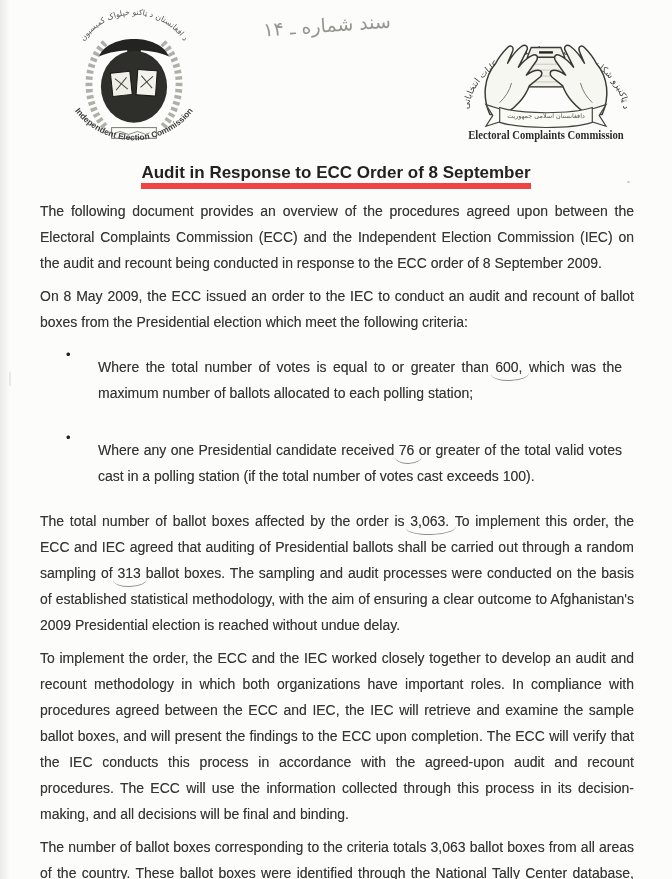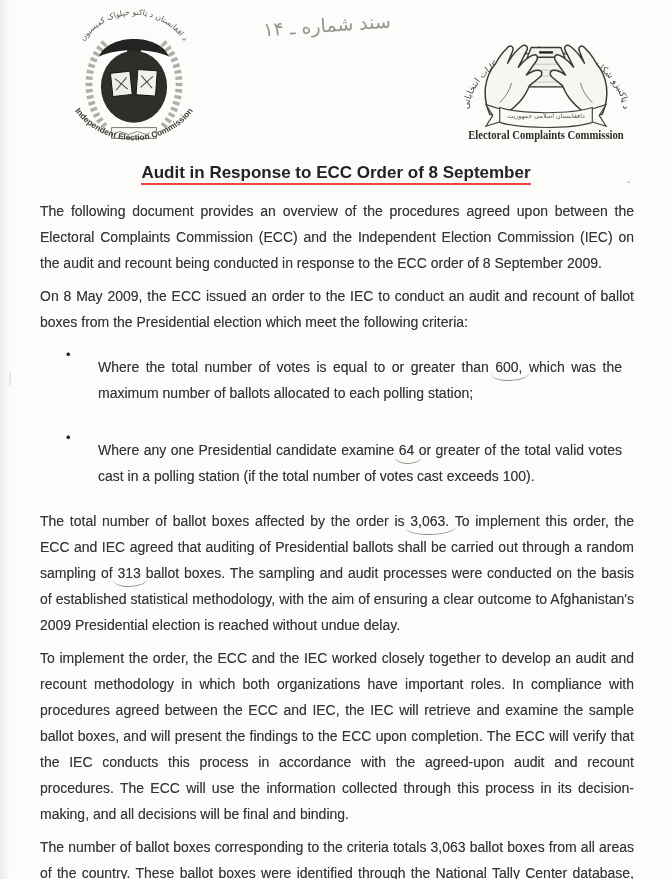--- a/index.html
+++ b/index.html
@@ -40,21 +40,21 @@
   
   .title {
     margin: 12px 0 0 0;
     text-align: center;
     font-size: 17px;
     font-weight: bold;
     color: #222220;
     line-height: 22px;
   }
   .title span {
-    border-bottom: 2px solid #ef4444;
+    border-bottom: 6px solid #ef4444;
     padding-bottom: 1px;
   }
 
   
   .content { padding: 14px 38px 0 40px; }
   .content p, .content h2 {
     margin: 0 0 7px 0;
     font-size: 14px;
     line-height: 26px;
     text-align: justify;
@@ -178,21 +178,21 @@
 
     <p>On 8 May 2009, the ECC issued an order to the IEC to conduct an audit and recount of ballot boxes from the Presidential election which meet the following criteria:</p>
 
     <div class="bullet">
       <span class="dot">•</span>
       <p><span>Where the total number of votes is equal to or greater than </span><span class="pencil">600,</span><span> which was the maximum number of ballots allocated to each polling station;</span></p>
     </div>
 
     <div class="bullet">
       <span class="dot">•</span>
-      <p><span>Where any one Presidential candidate examine </span><span class="pencil">64</span><span> or greater of the total valid votes cast in a polling station (if the total number of votes cast exceeds 100).</span></p>
+      <p><span>Where any one Presidential candidate received </span><span class="pencil">76</span><span> or greater of the total valid votes cast in a polling station (if the total number of votes cast exceeds 100).</span></p>
     </div>
 
     <p><span>The total number of ballot boxes affected by the order is </span><span class="pencil">3,063.</span><span> To implement this order, the ECC and IEC agreed that auditing of Presidential ballots shall be carried out through a random sampling of </span><span class="pencil">313</span><span> ballot boxes. The sampling and audit processes were conducted on the basis of established statistical methodology, with the aim of ensuring a clear outcome to Afghanistan's 2009 Presidential election is reached without undue delay.</span></p>
 
 
     <p>To implement the order, the ECC and the IEC worked closely together to develop an audit and recount methodology in which both organizations have important roles. In compliance with procedures agreed between the ECC and IEC, the IEC will retrieve and examine the sample ballot boxes, and will present the findings to the ECC upon completion. The ECC will verify that the IEC conducts this process in accordance with the agreed-upon audit and recount procedures. The ECC will use the information collected through this process in its decision-making, and all decisions will be final and binding.</p>
 
     <p>The number of ballot boxes corresponding to the criteria totals 3,063 ballot boxes from all areas of the country. These ballot boxes were identified through the National Tally Center database, which recorded</p>
 
   </div>

